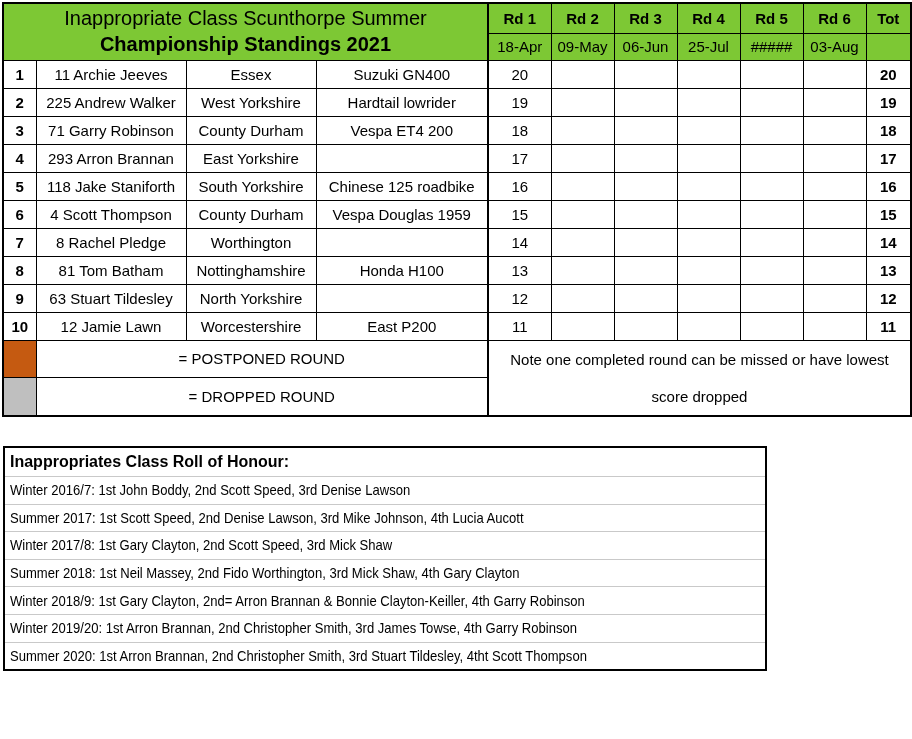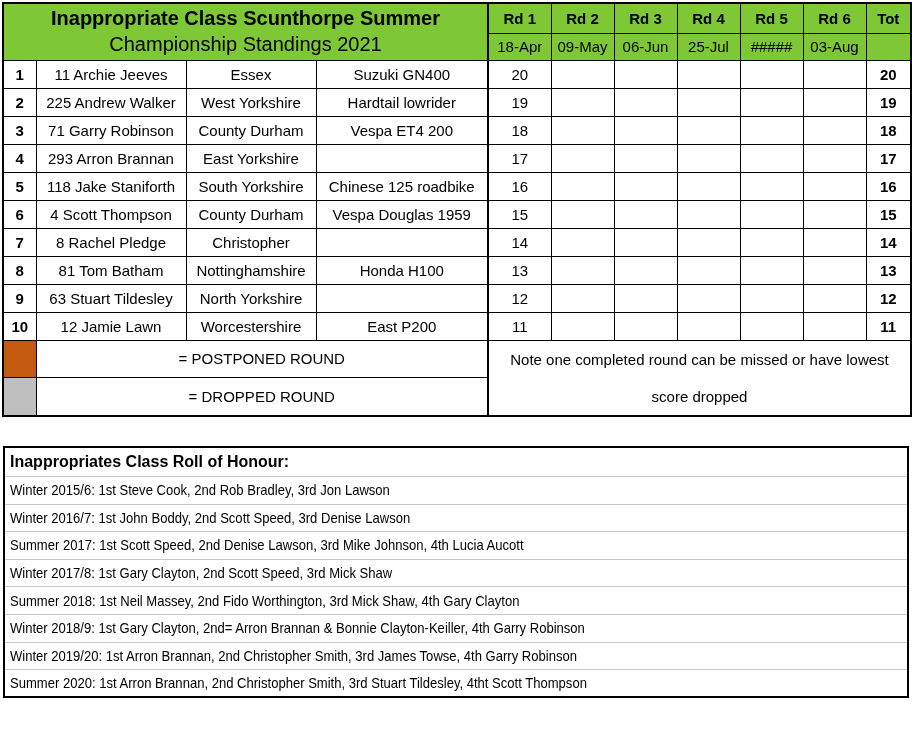--- a/index.html
+++ b/index.html
@@ -17,33 +17,33 @@
     border:1px solid #000;text-align:center;
     font-size:15px;padding:0 2px;vertical-align:middle;
   }
   .green{background:#7DC834;}
   .thickL{border-left:2px solid #000 !important;}
   .r-h1{height:30px;}
   .r-h2{height:27px;}
   .r-data{height:28px;}
   .r-leg{height:28px;}
   .title{vertical-align:middle;}
-  .title .t1{font-size:20px;font-weight:bold;line-height:26px;text-align:center;}
-  .title .t2{font-size:20px;font-weight:normal;line-height:27px;}
+  .title .t1{font-size:20px;font-weight:normal;line-height:26px;text-align:center;}
+  .title .t2{font-size:20px;font-weight:bold;line-height:27px;}
   .rd{font-weight:bold;font-size:17px;}
   .toth{font-weight:bold;font-size:15px;}
   .date{font-size:15px;}
   .pos{font-weight:bold;}
   .tot{font-weight:bold;}
   .legend-label{font-size:16px;margin-top:8px;}
   .note{font-size:16px;white-space:normal;line-height:37px;}
   .swatch{padding:0;}
 
   
-  .roll{margin:29px 0 0 3px;border:2px solid #000;width:906px;}
+  .roll{margin:29px 0 0 3px;border:2px solid #000;width:764px;}
   .roll td{
     border-top:1px solid #c9c9c9;text-align:left;
     font-size:14.5px;padding:0 0 0 5px;height:27.6px;vertical-align:middle;
   }
   .roll tr:first-child td{border-top:none;font-weight:bold;font-size:16px;height:30px;}
   .cond{display:inline-block;transform:scaleX(0.9);transform-origin:0 50%;}
 </style>
 </head>
 <body>
 
@@ -160,21 +160,21 @@
     <td></td>
     <td></td>
     <td></td>
     <td></td>
     <td></td>
     <td class="tot">15</td>
   </tr>
   <tr class="r-data">
     <td class="pos">7</td>
     <td>8 Rachel Pledge</td>
-    <td>Christopher</td>
+    <td>Worthington</td>
     <td></td>
     <td class="thickL">14</td>
     <td></td>
     <td></td>
     <td></td>
     <td></td>
     <td></td>
     <td class="tot">14</td>
   </tr>
   <tr class="r-data">
@@ -228,23 +228,20 @@
   </tr>
 </tbody>
   </table>
 
 <table class="roll">
   <tbody>
       <tr>
     <td>Inappropriates Class Roll of Honour:</td>
   </tr>
   <tr>
-        <td><span class="cond">Winter 2015/6: 1st Steve Cook, 2nd Rob Bradley, 3rd Jon Lawson</span></td>
-      </tr>
-  <tr>
         <td><span class="cond">Winter 2016/7: 1st John Boddy, 2nd Scott Speed, 3rd Denise Lawson</span></td>
       </tr>
   <tr>
         <td><span class="cond">Summer 2017: 1st Scott Speed, 2nd Denise Lawson, 3rd Mike Johnson, 4th Lucia Aucott</span></td>
       </tr>
   <tr>
         <td><span class="cond">Winter 2017/8: 1st Gary Clayton, 2nd Scott Speed, 3rd Mick Shaw</span></td>
       </tr>
   <tr>
         <td><span class="cond">Summer 2018: 1st Neil Massey, 2nd Fido Worthington, 3rd Mick Shaw, 4th Gary Clayton</span></td>

